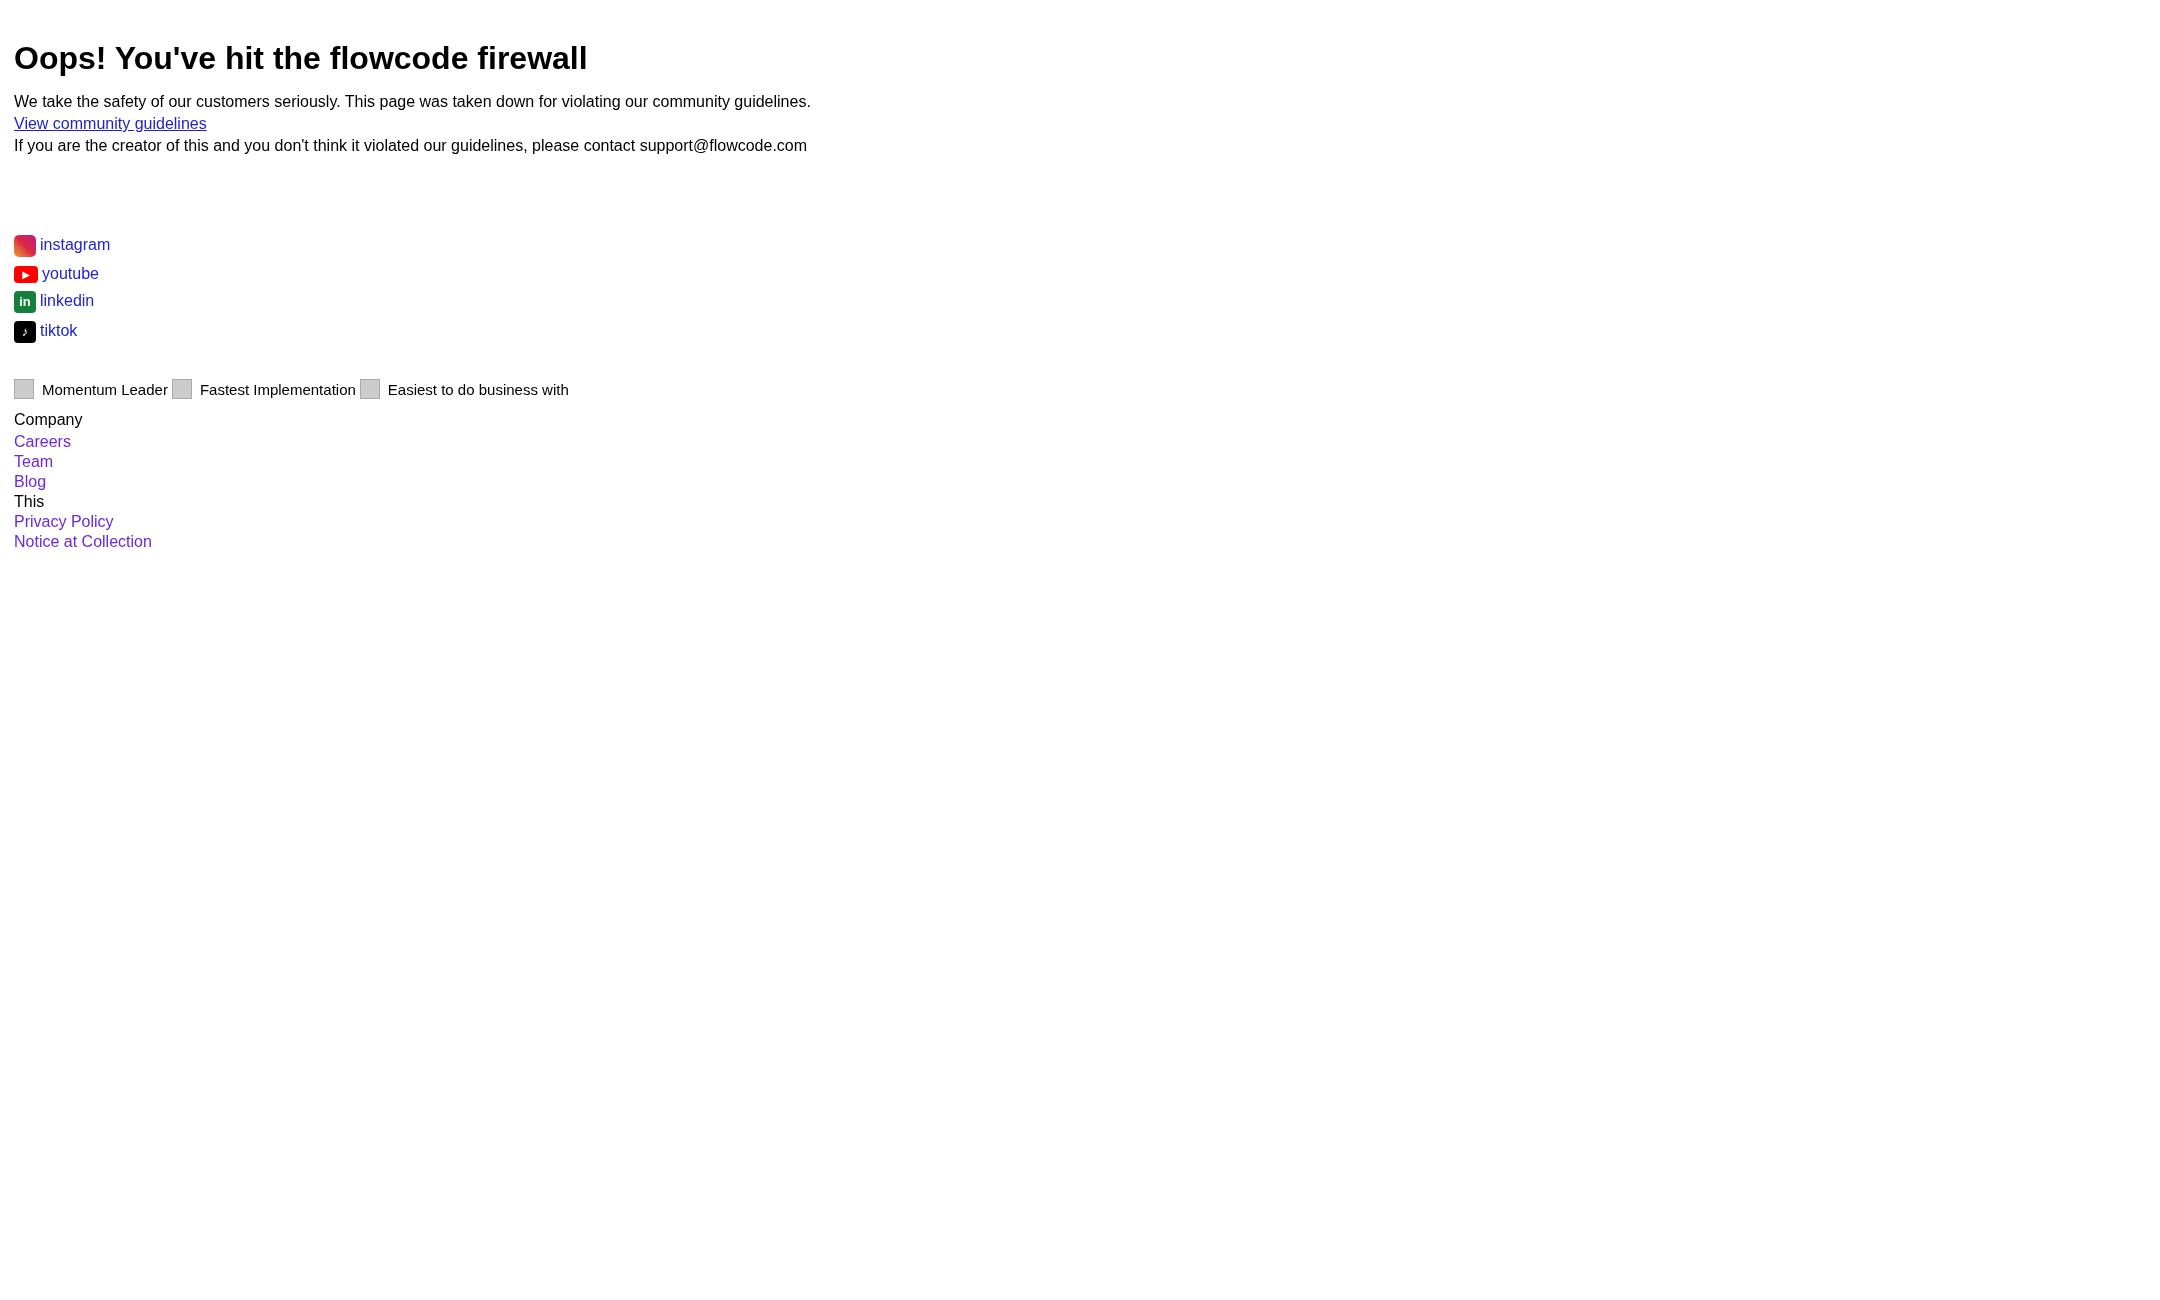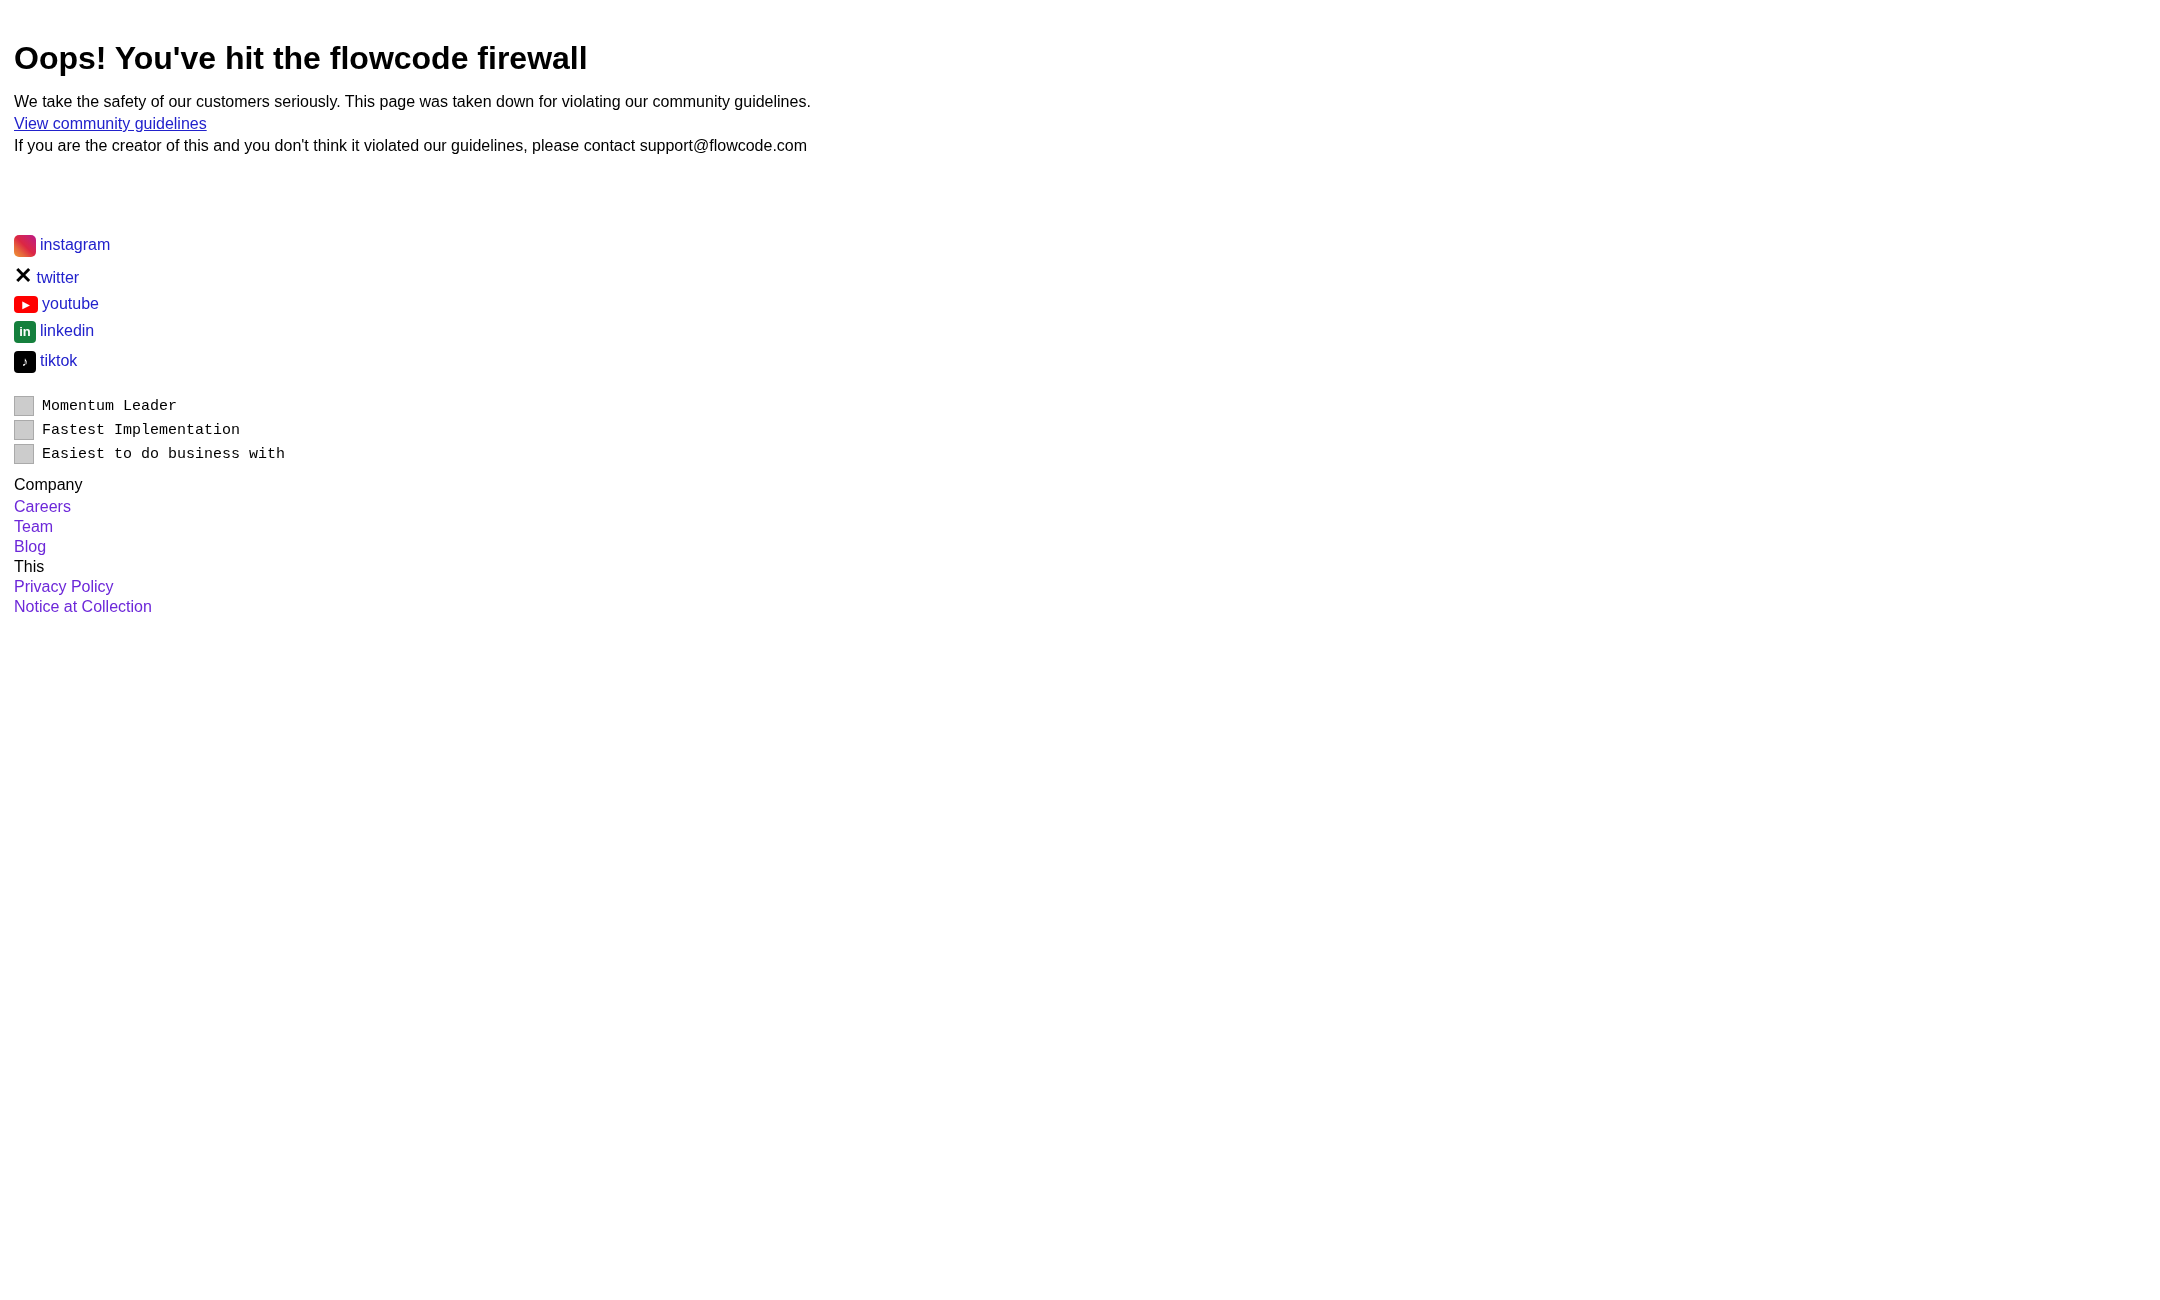--- a/index.html
+++ b/index.html
@@ -49,25 +49,24 @@
       font-size: 16px;
     }
     .x-icon {
       font-size: 22px;
       font-weight: bold;
       color: #000;
       margin-right: 4px;
       line-height: 1;
     }
     .badges-section {
-      margin-top: 15px;
+      margin-top: 28px;
       display: flex;
-      flex-direction: column;
+      flex-direction: row;
       gap: 4px;
-      font-family: Liberation Mono, monospace;
     }
     .badge-item {
       display: flex;
       align-items: center;
       gap: 8px;
       font-size: 15px;
     }
     .badge-placeholder {
       width: 20px;
       height: 20px;
@@ -116,25 +115,20 @@
 
 <div class="social-section">
 
 
   <div class="social-item">
     <a class="social-link" href="#">
       <span style="display:inline-block;width:22px;height:22px;background:linear-gradient(45deg,#f09433,#e6683c,#dc2743,#cc2366,#bc1888);border-radius:5px;margin-right:4px;vertical-align:middle;"></span><span>instagram</span>
     </a>
   </div>
 
-  <div class="social-item">
-    <a class="social-link" href="#">
-      <span class="x-icon">✕</span><span>twitter</span>
-    </a>
-  </div>
 
   <div class="social-item">
     <a class="social-link" href="#">
       <span style="display:inline-block;width:24px;height:17px;background:#ff0000;border-radius:4px;color:#fff;font-size:10px;text-align:center;line-height:17px;margin-right:4px;vertical-align:middle;">▶</span><span>youtube</span>
     </a>
   </div>
 
   <div class="social-item">
     <a class="social-link" href="#">
       <span style="display:inline-block;width:22px;height:22px;background:#15803d;border-radius:4px;color:#fff;font-weight:bold;font-size:13px;text-align:center;line-height:22px;margin-right:4px;">in</span><span>linkedin</span>

